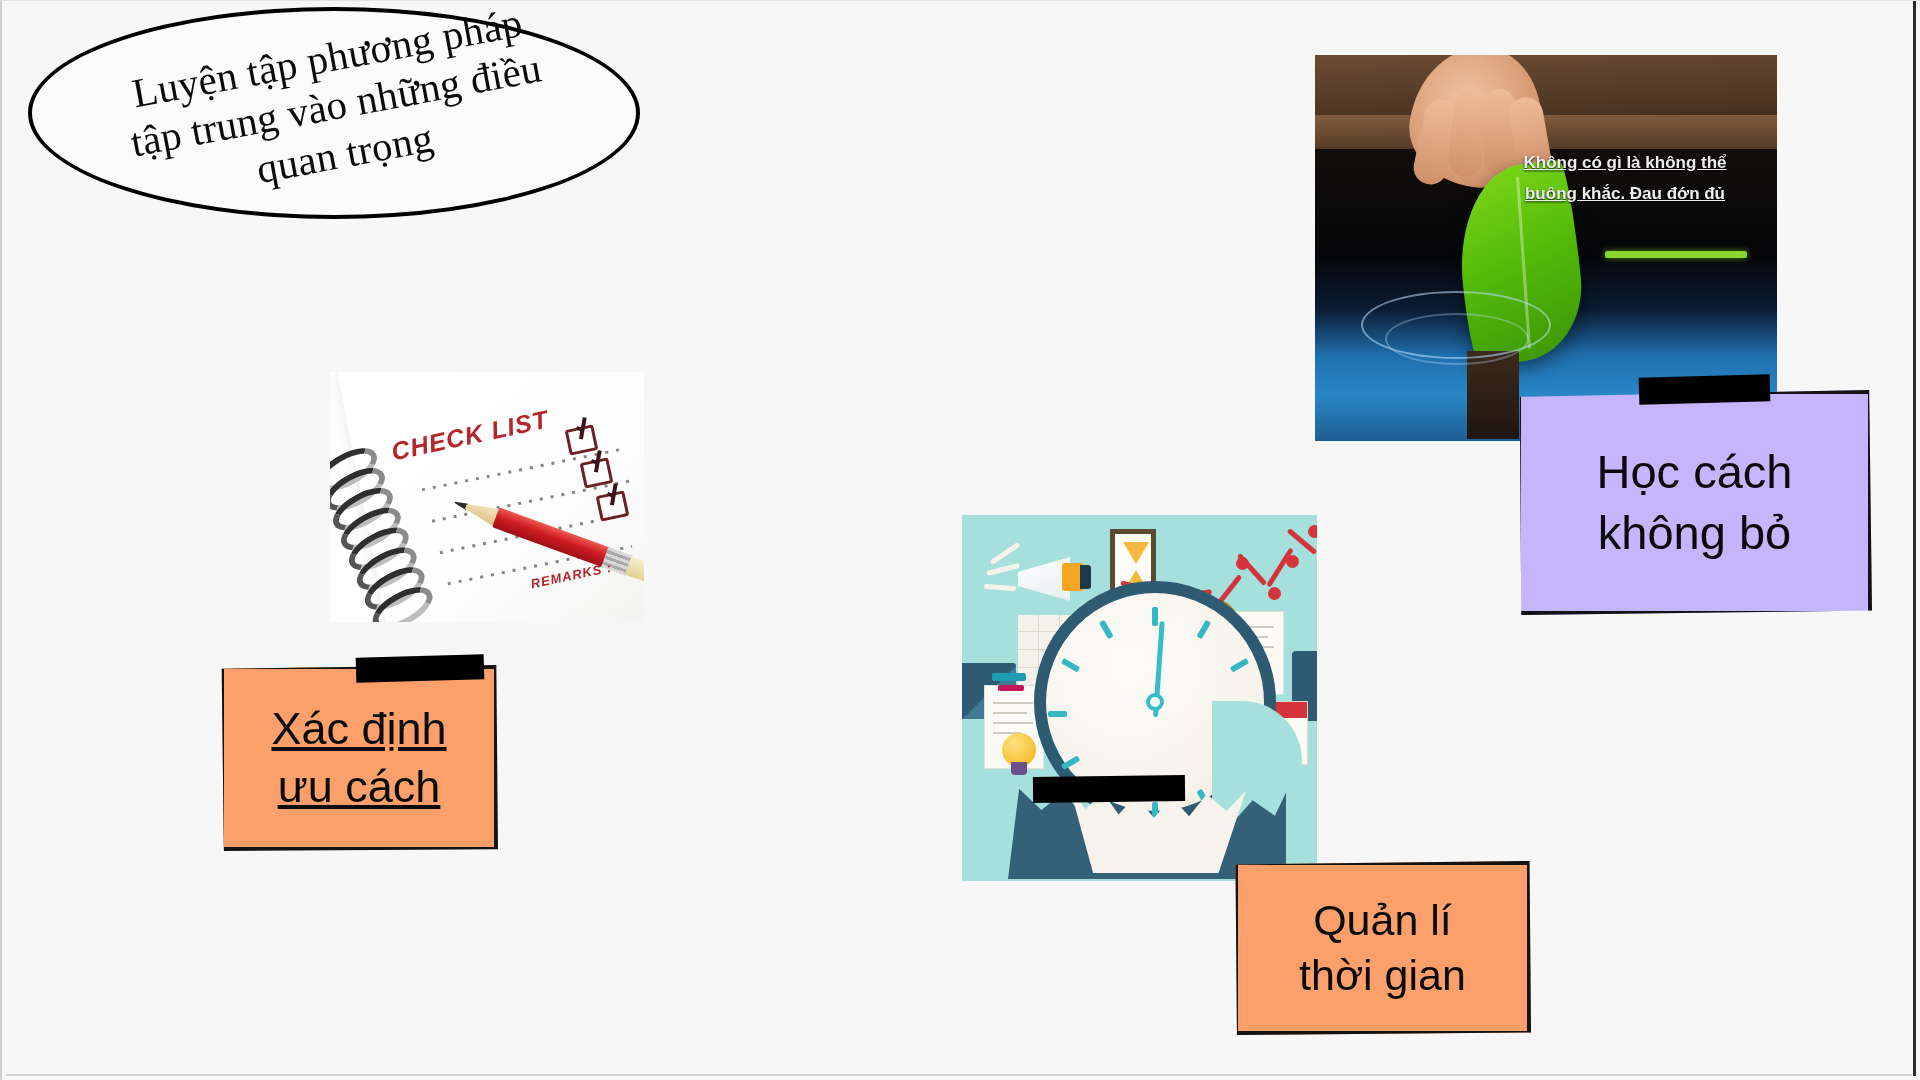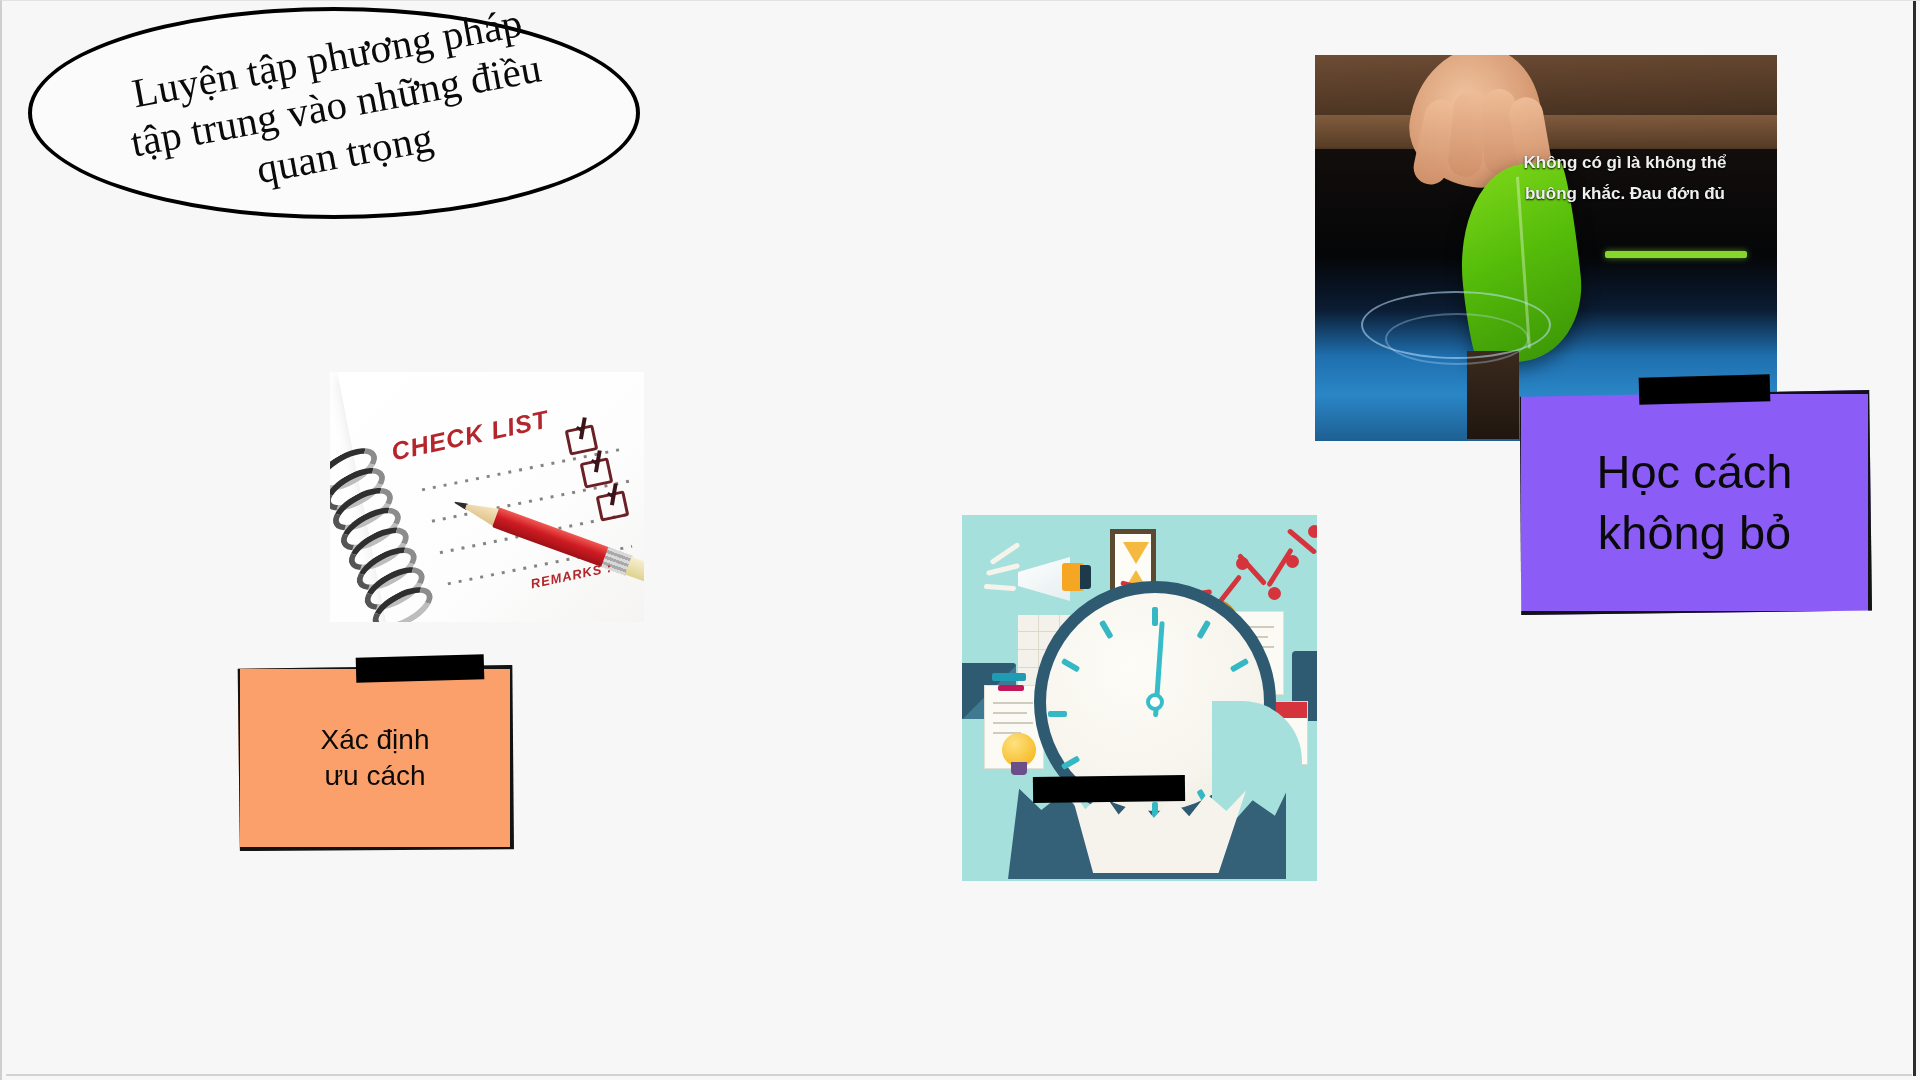--- a/index.html
+++ b/index.html
@@ -216,56 +216,58 @@
   .leaf-ripple{position:absolute;border:2px solid rgba(190,225,255,.55);
     border-radius:50%;}
   .leaf-post{position:absolute;left:152px;top:296px;width:52px;height:88px;
     background:linear-gradient(180deg,#3b2a1d,#20160f);}
   .leaf-quote{
     position:absolute;left:176px;top:92px;width:268px;
     text-align:center;color:#efefef;
     font-family:"Liberation Sans", sans-serif;
     font-weight:bold;font-size:17px;line-height:1.85;
     text-shadow:0 1px 2px #000;
+    text-decoration:underline;
   }
   .leaf-bar{position:absolute;left:290px;top:196px;width:142px;height:7px;
     background:#86d62c;border-radius:2px;box-shadow:0 0 6px rgba(134,214,44,.6);}
 
   
   .note{
     position:absolute;box-sizing:border-box;
     border:4px solid #131313;
     display:flex;align-items:center;justify-content:center;
     text-align:center;
     font-family:"Liberation Sans", sans-serif;
     color:#0a0a0a;
   }
   .note .note-text{display:block;line-height:1.28;}
   .tape{
     position:absolute;background:#000;
     transform:rotate(-1.6deg);
   }
 
   #note-priority{
-    left:234px;top:664px;width:278px;height:186px;
-    background:#fba06a;font-size:28px;
+    left:218px;top:664px;width:278px;height:186px;
+    background:#fba06a;font-size:45px;
     border-radius:2px/3px;
     clip-path:polygon(0.6% 2%,99.4% 0,100% 99%,1.4% 100%);
+    text-decoration:underline;
   }
   #tape-priority{left:354px;top:655px;width:128px;height:25px;}
 
   #note-time{
     left:1232px;top:860px;width:297px;height:174px;
     background:#fba06a;font-size:43px;
     clip-path:polygon(0.5% 2%,99.5% 0,100% 98.5%,1% 100%);
   }
 
   #note-letgo{
     left:1515px;top:389px;width:355px;height:225px;
-    background:#8b5cf6;font-size:47px;
+    background:#c4b5fd;font-size:47px;
     clip-path:polygon(0.8% 3%,99.2% 0,100% 98%,1.2% 100%);
   }
   #tape-letgo{left:1637px;top:375px;width:131px;height:27px;}
   #tape-clock{left:1031px;top:775px;width:152px;height:26px;transform:rotate(-0.7deg);}
 </style>
 </head>
 <body>
 
 <div id="slide">
 
@@ -429,20 +431,26 @@
   </div>
 
   <div class="note" id="note-priority">
     <span class="note-text">
       <span>Xác định</span><br>
       <span>ưu cách</span>
     </span>
   </div>
   <div class="tape" id="tape-priority"></div>
 
+  <div class="note" id="note-time">
+    <span class="note-text">
+      <span>Quản lí</span><br>
+      <span>thời gian</span>
+    </span>
+  </div>
 
   <div class="note" id="note-letgo">
     <span class="note-text">
       <span>Học cách</span><br>
       <span>không bỏ</span>
     </span>
   </div>
   <div class="tape" id="tape-letgo"></div>
 
 </div>

